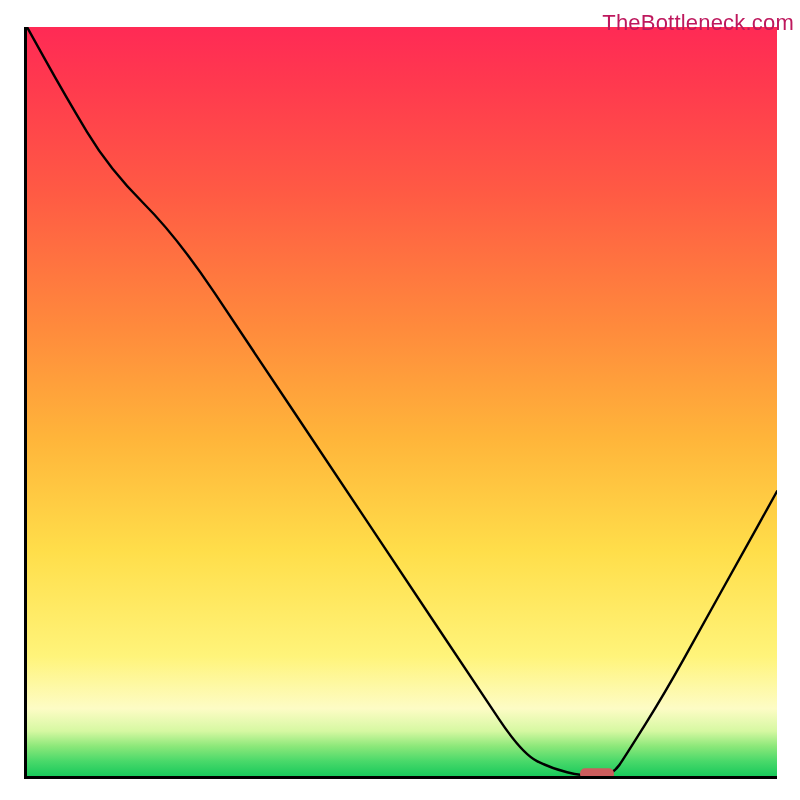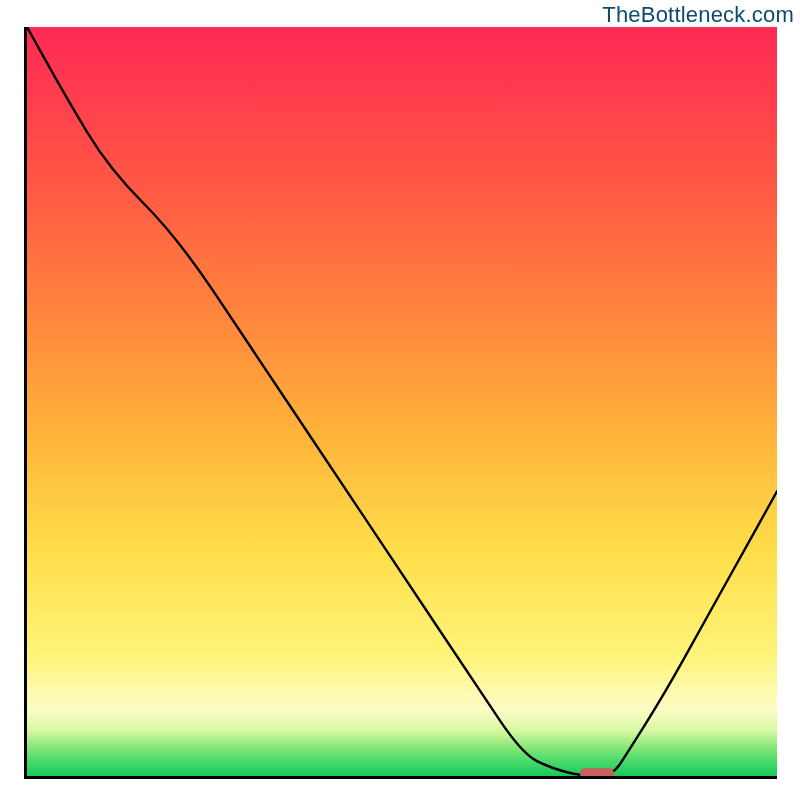--- a/index.html
+++ b/index.html
@@ -7,23 +7,23 @@
     padding: 0;
     width: 800px;
     height: 800px;
     background: #ffffff;
     position: relative;
     overflow: hidden;
     font-family: Arial, Helvetica, sans-serif;
   }
   .watermark {
     position: absolute;
-    top: 2px;
+    top: 10px;
     right: 6px;
-    color: #0c4a6e;
+    color: #be185d;
     font-size: 22px;
     font-weight: 400;
     letter-spacing: 0.2px;
     z-index: 20;
   }
   .plot-area {
     position: absolute;
     left: 24px;
     top: 27px;
     width: 753px;

